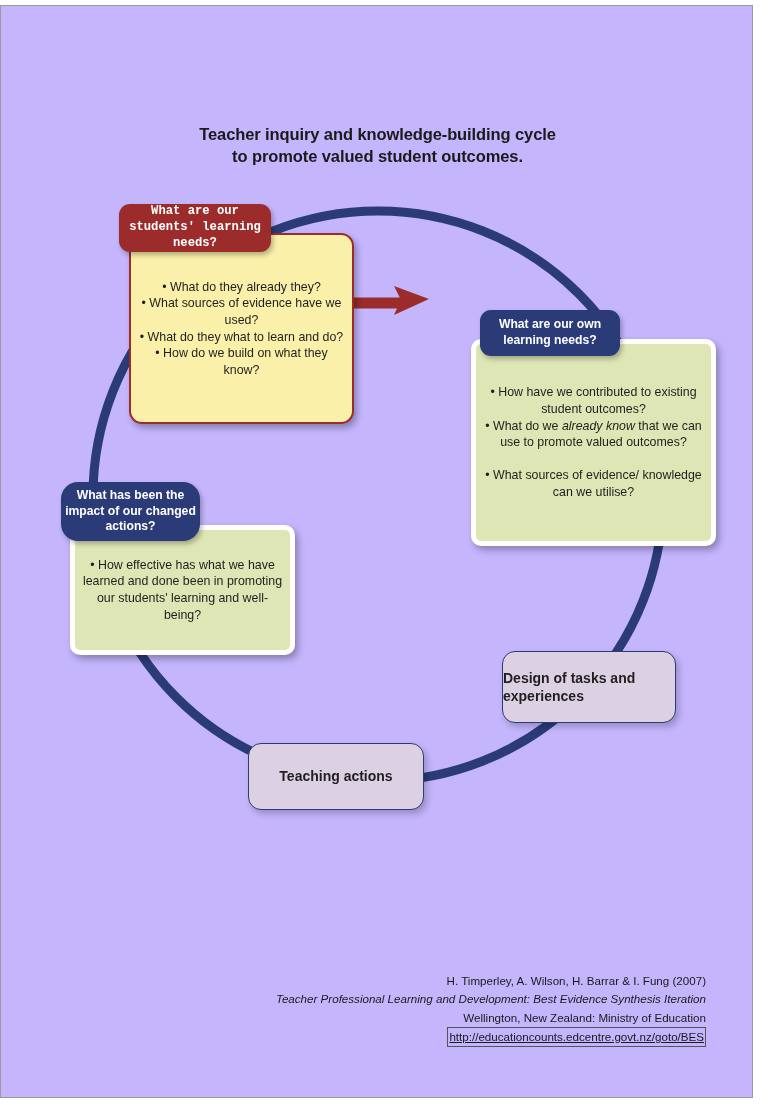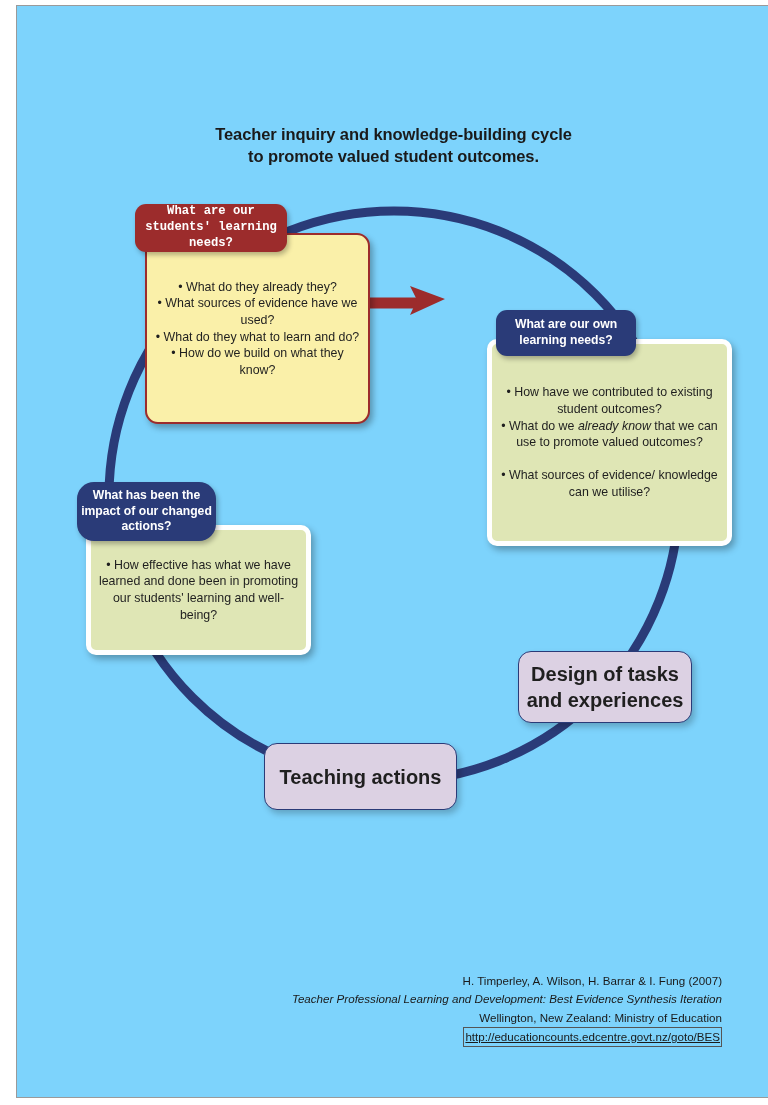--- a/index.html
+++ b/index.html
@@ -9,25 +9,25 @@
   }
   body {
     width: 768px;
     height: 1105px;
     font-family: "Liberation Sans", sans-serif;
     overflow: hidden;
   }
 
   #page {
     position: absolute;
-    left: 16px;
+    left: 0;
     top: 5px;
     width: 753px;
     height: 1093px;
-    background: #7dd3fc;
+    background: #c4b5fd;
     border: 1px solid #9a9a9a;
     box-sizing: border-box;
     overflow: hidden;
   }
 
   
   #title {
     position: absolute;
     left: 0;
     top: 117px;
@@ -96,24 +96,24 @@
     box-shadow: 3px 4px 7px rgba(0,0,0,0.30);
   }
   .body p { margin: 0; padding: 0 6px; }
 
   .pill {
     position: absolute;
     background: #dcd1e3;
     border: 1.6px solid #2a3b78;
     border-radius: 13px;
     color: #1f1f1f;
-    font-size: 20px;
+    font-size: 14px;
     font-weight: bold;
     line-height: 1.3;
-    text-align: center;
+    text-align: left;
     display: flex;
     align-items: center;
     justify-content: center;
     box-sizing: border-box;
     z-index: 6;
     box-shadow: 3px 4px 6px rgba(0,0,0,0.22);
   }
 
   em { font-style: italic; }
 
@@ -179,21 +179,21 @@
         <span>• What do we <em>already know</em> that we can use to promote valued outcomes?</span><br>
         <br>
         <span>• What sources of evidence/ knowledge can we utilise?</span>
       </p>
     </div>
     <div class="hdr hdr-blue" style="left:467px; top:304px; width:140px; height:46px;margin-left:12px;">What are our own learning needs?</div>
   </div>
 
   <div class="pill" style="left:501px; top:645px; width:174px; height:72px;">Design of tasks and experiences</div>
 
-  <div class="pill" style="left:247px; top:737px; width:193px; height:67px;">Teaching actions</div>
+  <div class="pill" style="left:247px; top:737px; width:176px; height:67px;">Teaching actions</div>
 
   <div class="node">
     <div class="body body-green" style="left:69px; top:519px; width:225px; height:130px;">
       <p>
         <span>• How effective has what we have learned and done been in promoting our students' learning and well-being?</span>
       </p>
     </div>
     <div class="hdr hdr-blue" style="left:60px; top:476px; width:139px; height:59px;border-radius:17px;">What has been the impact of our changed actions?</div>
   </div>
 

